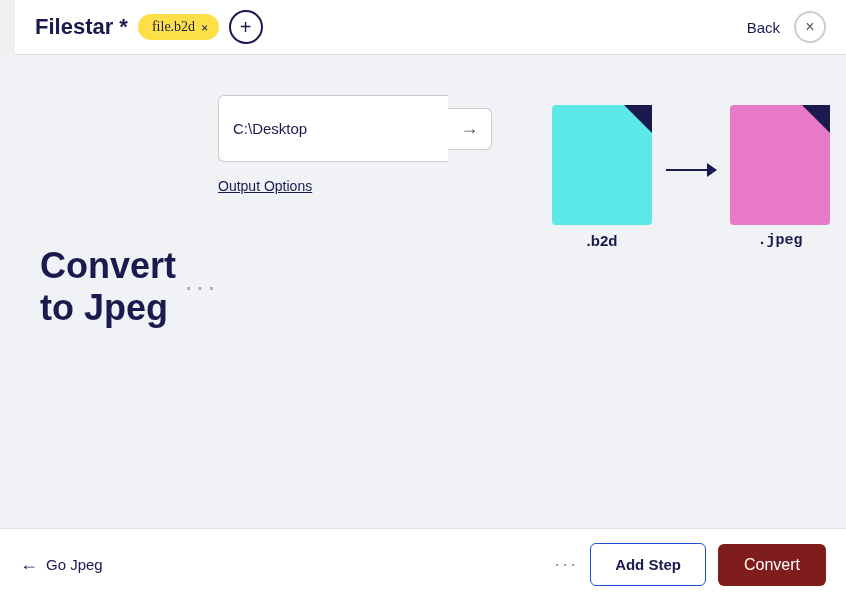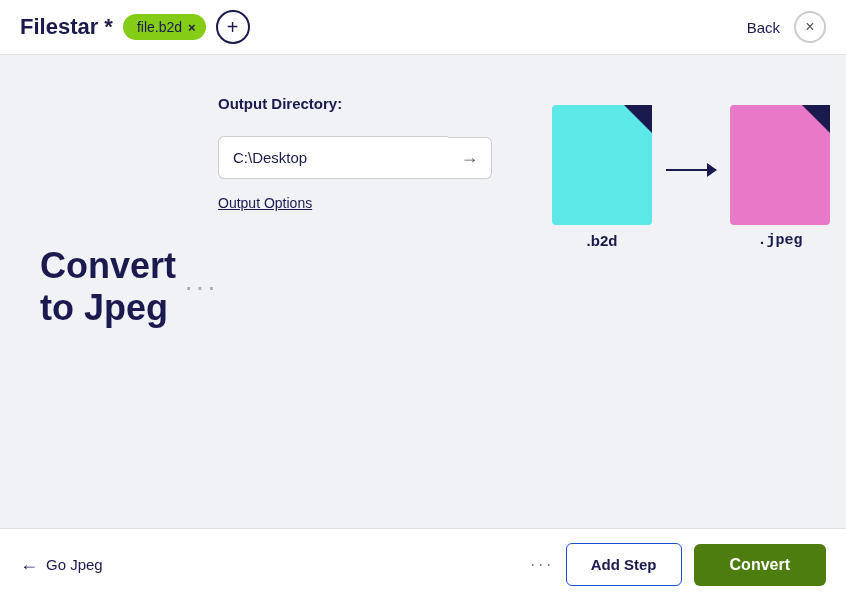--- a/index.html
+++ b/index.html
@@ -15,40 +15,42 @@
 
     
     .header {
       background: #ffffff;
       border-bottom: 1px solid #e0e0e0;
       padding: 10px 20px;
       display: flex;
       align-items: center;
       justify-content: space-between;
       min-height: 55px;
+      margin-left: 15px;
     }
     .header-left {
       display: flex;
       align-items: center;
       gap: 10px;
     }
     .app-title {
       font-size: 22px;
       font-weight: 700;
       color: #1a1a4e;
     }
     .file-tag {
-      background: #84cc16;
+      background: #fde047;
       border-radius: 20px;
       padding: 5px 10px 5px 14px;
       font-size: 14px;
       color: #1a1a4e;
       display: flex;
       align-items: center;
       gap: 6px;
+      font-family: Liberation Serif, serif;
     }
     .file-tag-close {
       cursor: pointer;
       font-size: 13px;
       color: #1a1a4e;
       font-weight: 600;
       line-height: 1;
     }
     .add-file-btn {
       width: 34px;
@@ -131,21 +133,21 @@
       color: #1a1a4e;
       margin-bottom: 8px;
     }
     .output-dir-row {
       display: flex;
       align-items: center;
       gap: 0;
     }
     .output-dir-input {
       width: 230px;
-      padding: 12px 14px;
+      padding: 24px 14px;
       border: 1px solid #cccccc;
       border-right: none;
       border-radius: 6px 0 0 6px;
       font-size: 15px;
       color: #1a1a4e;
       background: #ffffff;
       outline: none;
     }
     .output-dir-btn {
       width: 44px;
@@ -284,26 +286,26 @@
       border: 1px solid #1d4ed8;
       border-radius: 6px;
       background: transparent;
       font-size: 15px;
       font-weight: 600;
       color: #1a1a4e;
       cursor: pointer;
       font-family: inherit;
     }
     .convert-btn {
-      padding: 12px 36px;
+      padding: 12px 26px;
       border: none;
       border-radius: 6px;
-      background: #4d7c0f;
+      background: #7f1d1d;
       font-size: 16px;
-      font-weight: 700;
+      font-weight: 400;
       color: #ffffff;
       cursor: pointer;
       font-family: inherit;
     }
   </style>
 </head>
 <body>
 
 <div class="header">
   <div class="header-left">
@@ -322,21 +324,20 @@
 
 <div class="main">
   <div class="page-title">
     <span>Convert to Jpeg</span>
     <span class="title-dots">···</span>
   </div>
 
   <div class="content-area">
 
     <div class="left-panel">
-      <div class="output-label">Output Directory:</div>
       <div class="output-dir-row">
         <input class="output-dir-input" type="text" value="C:\Desktop" style="">
         <button class="output-dir-btn">
           <span>→</span>
         </button>
       </div>
       <span class="output-options-link">Output Options</span>
     </div>
 
     <div class="conversion-visual">

